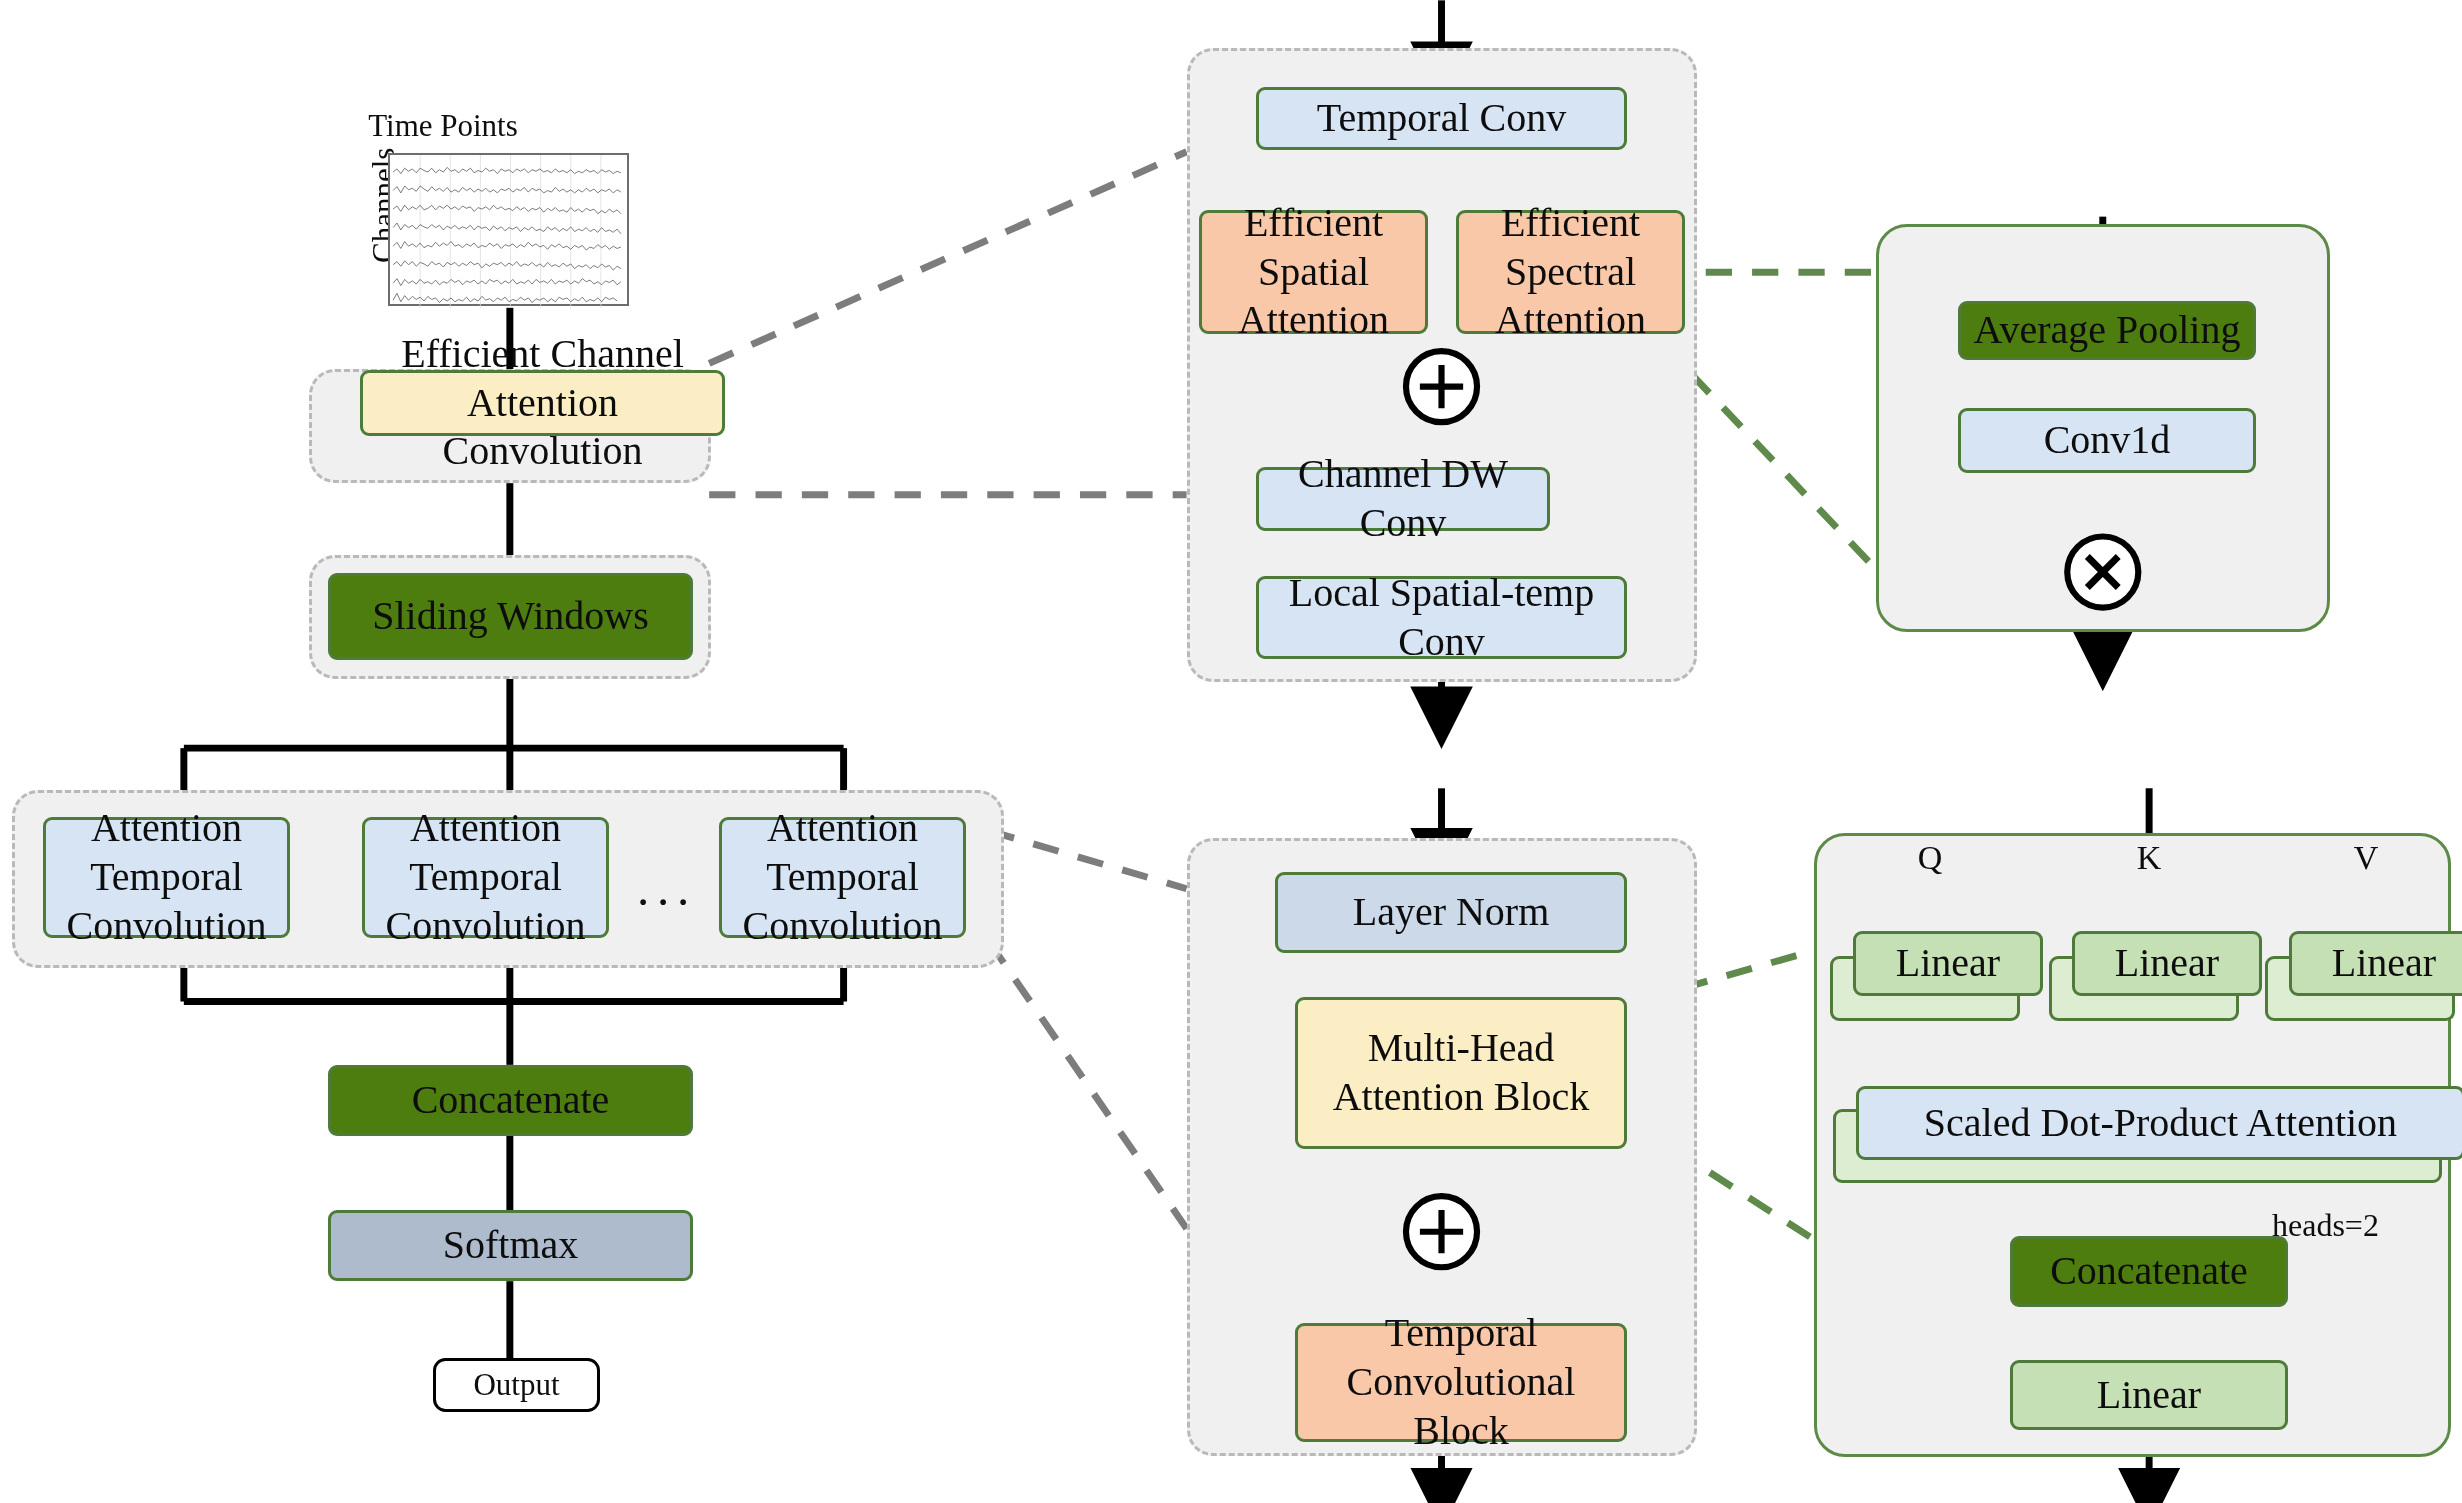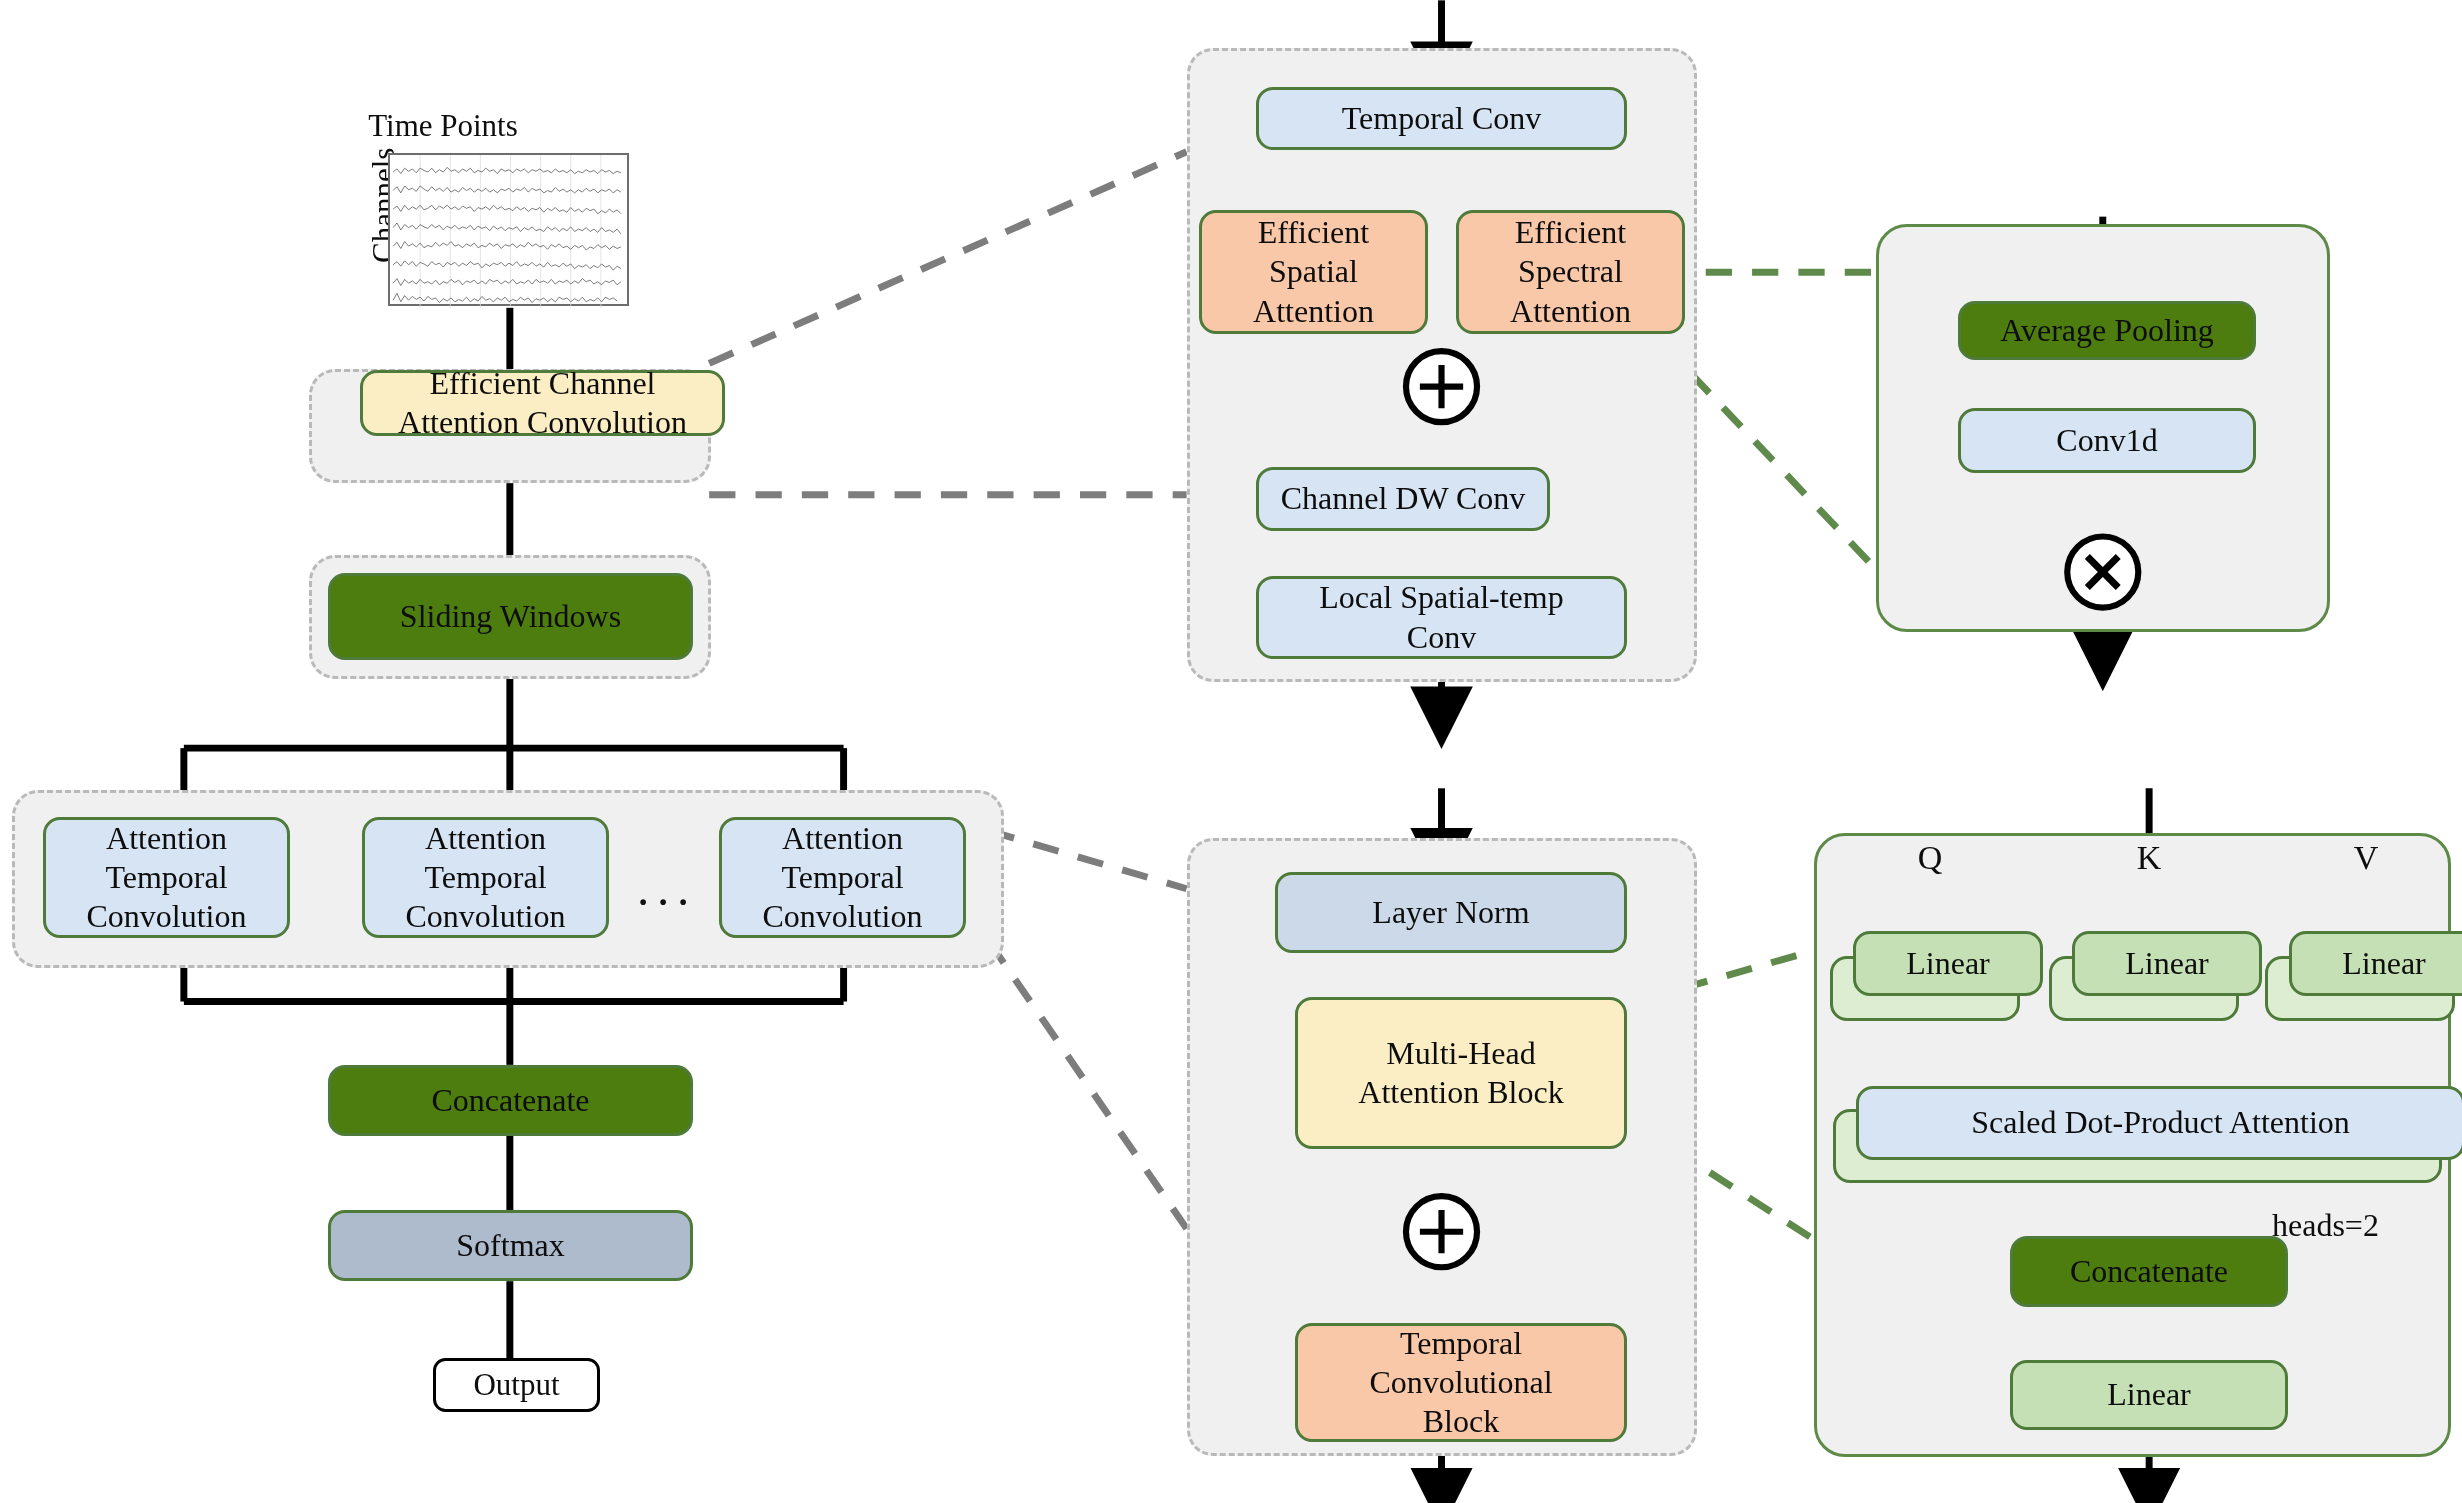--- a/index.html
+++ b/index.html
@@ -6,22 +6,22 @@
   body{
     font-family:"Liberation Serif","DejaVu Serif",serif;
     width:2462px;height:1504px;position:relative;overflow:hidden;
     color:#111;
   }
   #stage{position:absolute;left:0;top:0;width:2462px;height:1504px;}
   svg.layer{position:absolute;left:0;top:0;width:2462px;height:1504px;overflow:visible;}
   .node{
     position:absolute;box-sizing:border-box;
     display:flex;align-items:center;justify-content:center;text-align:center;
-    border:3.1px solid #4e7a3a;border-radius:17px;
-    font-size:32px;line-height:1.22;color:#0d0d0d;
+    border:3.1px solid #4e7a3a;border-radius:9px;
+    font-size:40px;line-height:1.22;color:#0d0d0d;
     padding:3.1px 6.2px;
   }
   .n-yellow{background:#fceec4;}
   .n-orange{background:#4d7c0f;}
   .n-orange2{background:#f9c8a8;}
   .n-blue{background:#d6e4f4;}
   .n-bluegray{background:#ccd9e8;}
   .n-slate{background:#aebbcd;text-align:right;}
   .n-green{background:#c4e0b4;}
   .n-greenpale{background:#dcedd2;}

